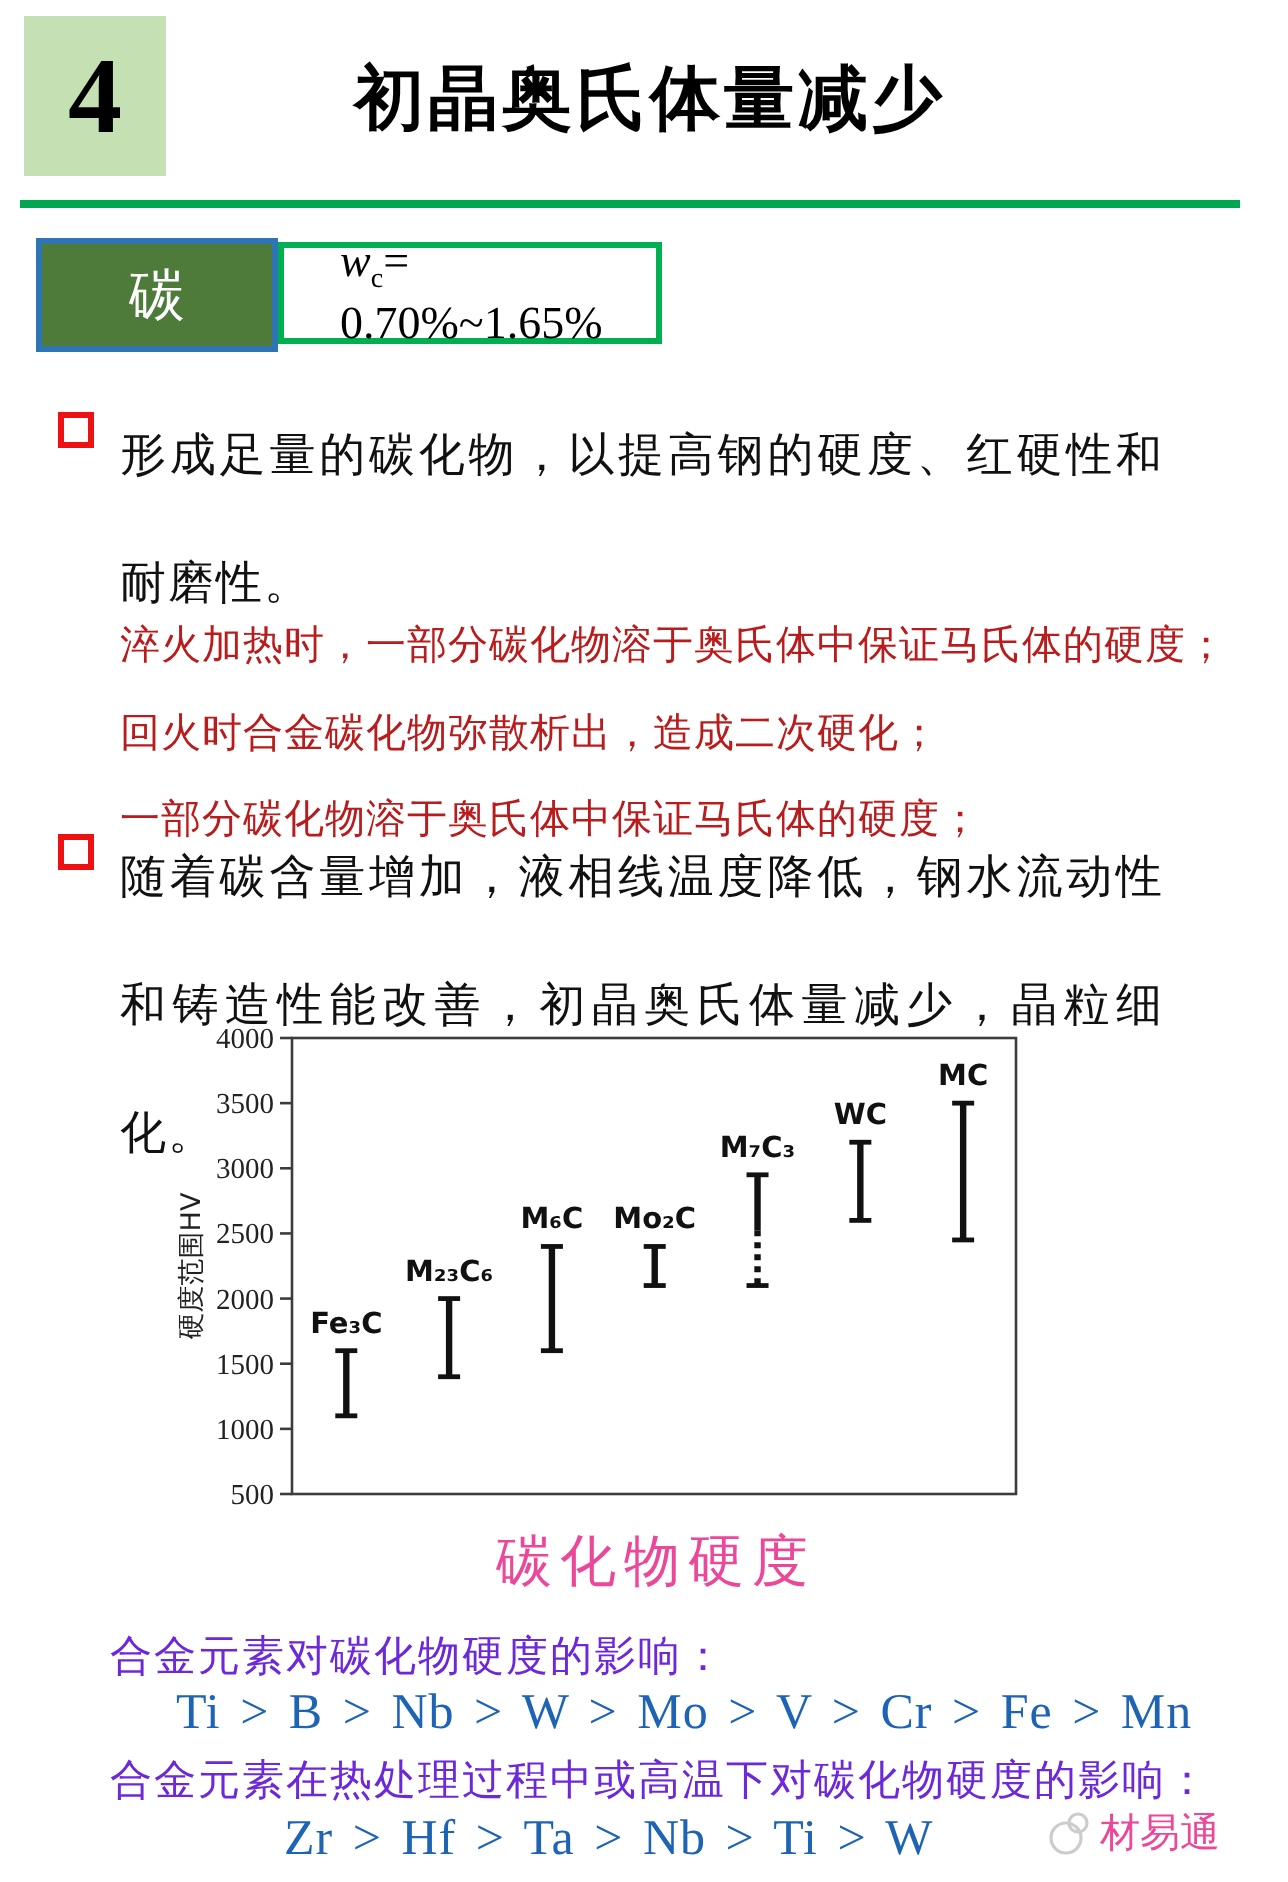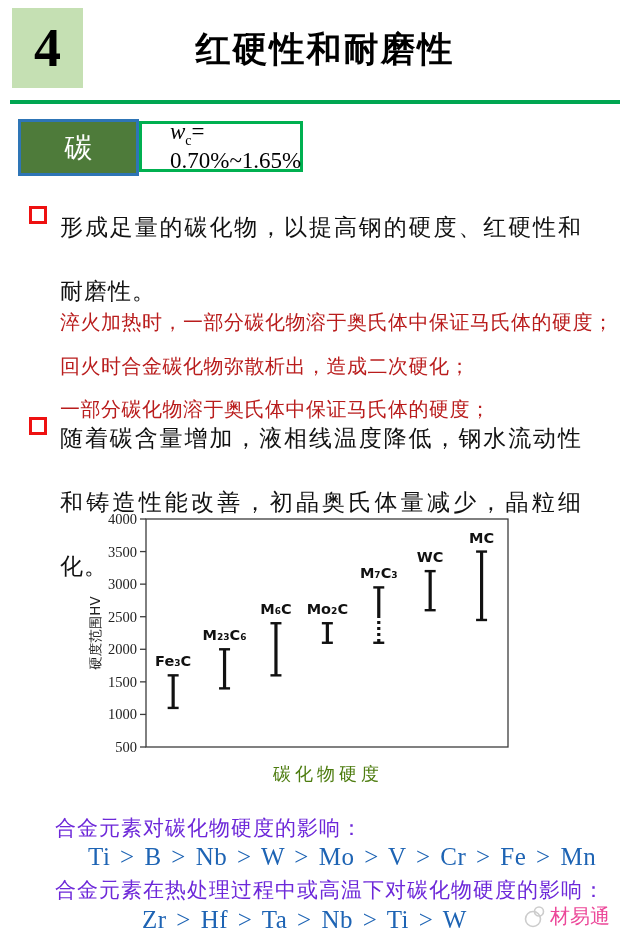--- a/index.html
+++ b/index.html
@@ -20,21 +20,21 @@
   }
   .title-rule{position:absolute;left:10px;top:100px;width:610px;height:4px;background:#00a651;}
   
   .carbon-box{
     position:absolute;left:18px;top:119px;width:115px;height:51px;
     background:#4e7b3a;border:3px solid #2e75b6;
     display:flex;align-items:center;justify-content:center;
     color:#ffffff;font-size:28px;
   }
   .wc-box{
-    position:absolute;left:139px;top:121px;width:164px;height:51px;background:#ffffff;
+    position:absolute;left:139px;top:121px;width:192px;height:51px;background:#ffffff;
     border:3px solid #00b050;display:flex;align-items:center;
     font-size:23px;color:#000;padding-left:28px;box-sizing:border-box;
   }
   .wc-box i{font-style:italic;}
   .wc-box sub{font-size:14px;}
   
   .bullet-square{
     position:absolute;width:12px;height:12px;border:3px solid #ee1111;background:#fff;
   }
   .bullet-text{
@@ -42,42 +42,42 @@
     letter-spacing:1px;color:#111;text-align:justify;
   }
   .sub-line{
     position:absolute;left:60px;width:575px;font-size:20px;white-space:nowrap;
     letter-spacing:0.5px;color:#b91c1c;margin-top:25px;
   }
   
   .chart-wrap{position:absolute;left:86px;top:505px;width:432px;}
   .chart-caption{
     position:absolute;left:86px;top:762px;width:432px;text-align:center;
-    padding-left:52px;box-sizing:border-box;font-size:18px;letter-spacing:4px;color:#4d7c0f;
+    padding-left:52px;box-sizing:border-box;font-size:28px;letter-spacing:4px;color:#ec4899;
   }
   
   .foot-label{position:absolute;left:55px;font-size:21px;letter-spacing:1px;color:#6d28d9;white-space:nowrap;}
   .element-order{
     position:absolute;font-size:25px;color:#1e64b4;white-space:nowrap;
     font-family:"Liberation Serif","DejaVu Serif",serif;letter-spacing:0.5px;word-spacing:3px;
   }
   .watermark{
     position:absolute;left:524px;top:903px;display:flex;align-items:center;gap:4px;
     color:#ec4899;font-size:20px;font-family:"Liberation Sans","DejaVu Sans",sans-serif;
   }
 </style>
 </head>
 <body>
 
 <div id="page">
 
   <div class="num-box">
     <span>4</span>
   </div>
-  <div class="page-title">红硬性和耐磨性</div>
+  <div class="page-title">初晶奥氏体量减少</div>
   <div class="title-rule"></div>
 
   <div class="carbon-box">
     <span>碳</span>
   </div>
   <div class="wc-box">
     <span><i>w</i><sub>c</sub><span>= 0.70%~1.65%</span></span>
   </div>
 
   <span class="bullet-square" style="left:29px;top:206px;"></span>

